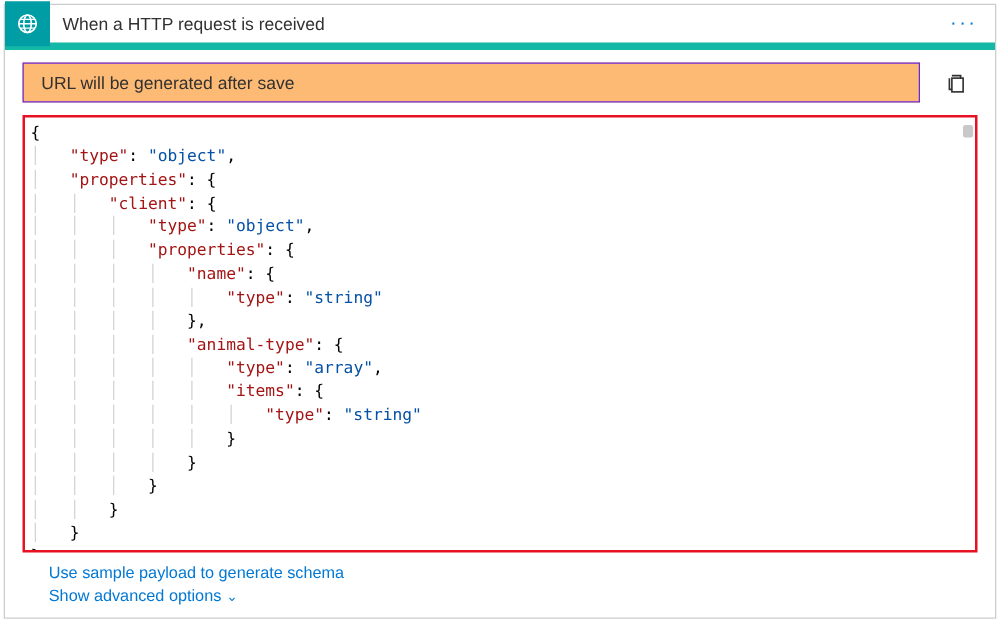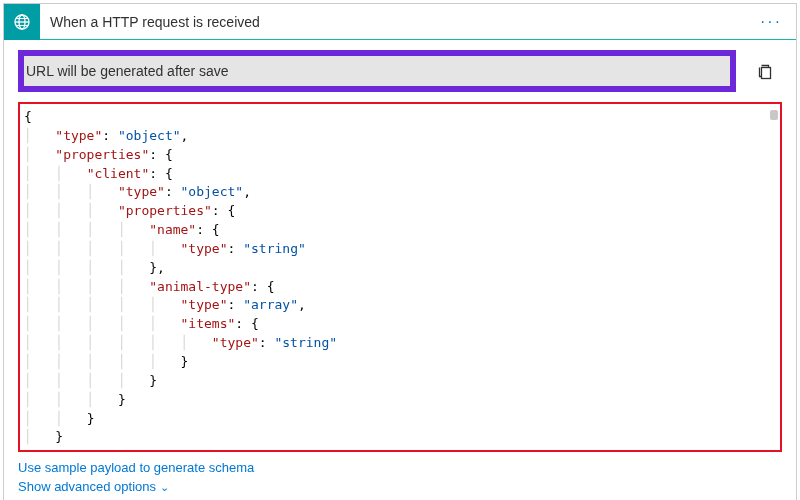--- a/index.html
+++ b/index.html
@@ -1,33 +1,33 @@
 <!DOCTYPE html>
 <html><head>
   <meta charset="utf-8">
   <style>
     * { box-sizing: border-box; margin: 0; padding: 0; }
     body { font-family: "Segoe UI", Arial, sans-serif; background: #fff; width: 800px; height: 500px; }
     .card { border: 1px solid #ccc; margin: 3px; }
     .header {
       background: #fff; display: flex; align-items: center; height: 36px;
-      border-bottom: 1px solid #14b8a6;
+      border-bottom: 6px solid #14b8a6;
     }
     .header-icon {
       width: 36px; height: 36px; background: #009da5; display: flex;
       align-items: center; justify-content: center; color: #fff;
     }
     .header-title { padding-left: 10px; font-size: 14px; color: #323130; flex: 1; }
     .header-more { padding: 0 14px; color: #0078d4; font-size: 16px; letter-spacing: 2px; cursor: pointer; }
     .body { padding: 10px 14px 8px 14px; }
     .row1 { display: flex; align-items: center; gap: 12px; margin-bottom: 10px; }
     .row1-label { font-size: 13px; color: #605e5c; width: 130px; }
     .url-box {
-      flex: 1; background: #e5e5e5; color: #323130; font-size: 14px;
-      padding: 7px 2px; border: 6px solid #6d28d9;
+      flex: 1; background: #fdba74; color: #323130; font-size: 14px;
+      padding: 7px 14px; border: 1px solid #6d28d9;
     }
     .copy-btn {
       width: 34px; height: 32px; display: flex; align-items: center;
       justify-content: center; color: #323130; cursor: pointer;
     }
     .schema-label { font-size: 13px; color: #605e5c; margin-bottom: 4px; }
     .schema-box {
       border: 2px solid #e81123; padding: 4px 6px 4px 4px;
       font-family: Consolas, monospace; font-size: 13px; line-height: 1.45;
       height: 350px; overflow: auto; position: relative;
@@ -36,21 +36,21 @@
       position: absolute; right: 2px; top: 6px; width: 8px; height: 10px;
       background: #c8c8c8; border-radius: 2px;
     }
     .ln { white-space: pre; }
     .guide { color: #d4d4d4; }
     .brace { color: #000; }
     .key { color: #a31515; }
     .str { color: #0451a5; }
     .punct { color: #000; }
     .links { margin-top: 6px; font-size: 13px; }
-    .link { color: #0078d4; cursor: pointer; display: block; padding: 2px 0; }
+    .link { color: #0078d4; cursor: pointer; display: block; padding: 2px 0; margin-left: 21px; }
     .chev { font-size: 11px; margin-left: 4px; }
     svg { display: block; }
   </style>
 </head>
 <body>
 
 <div class="card">
   <div class="header">
     <div class="header-icon">
       <svg width="20" height="20" viewBox="0 0 20 20">

